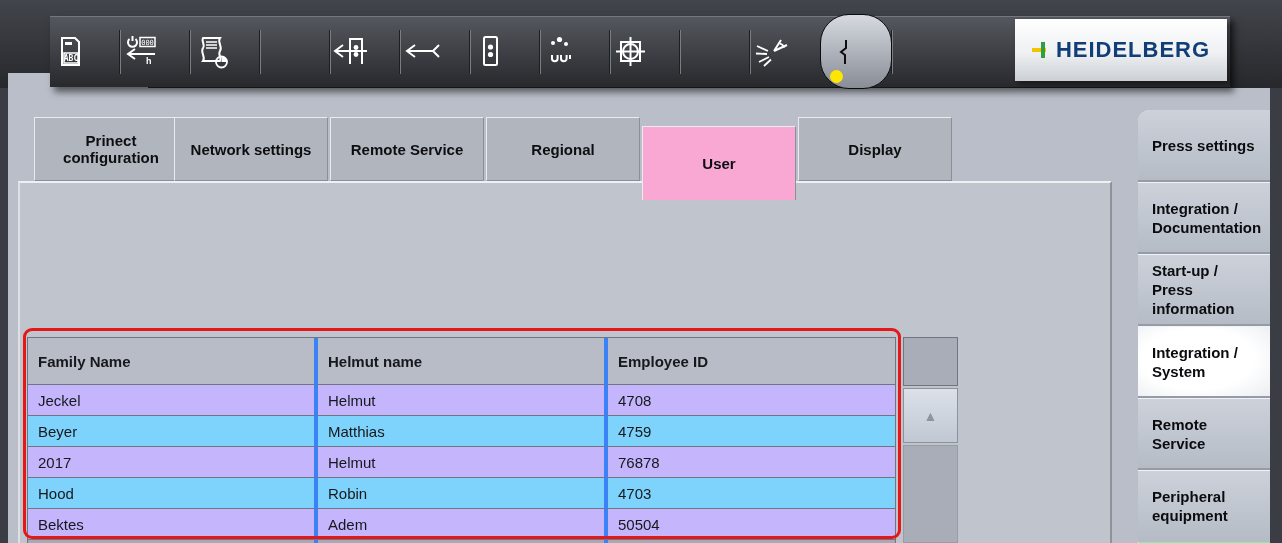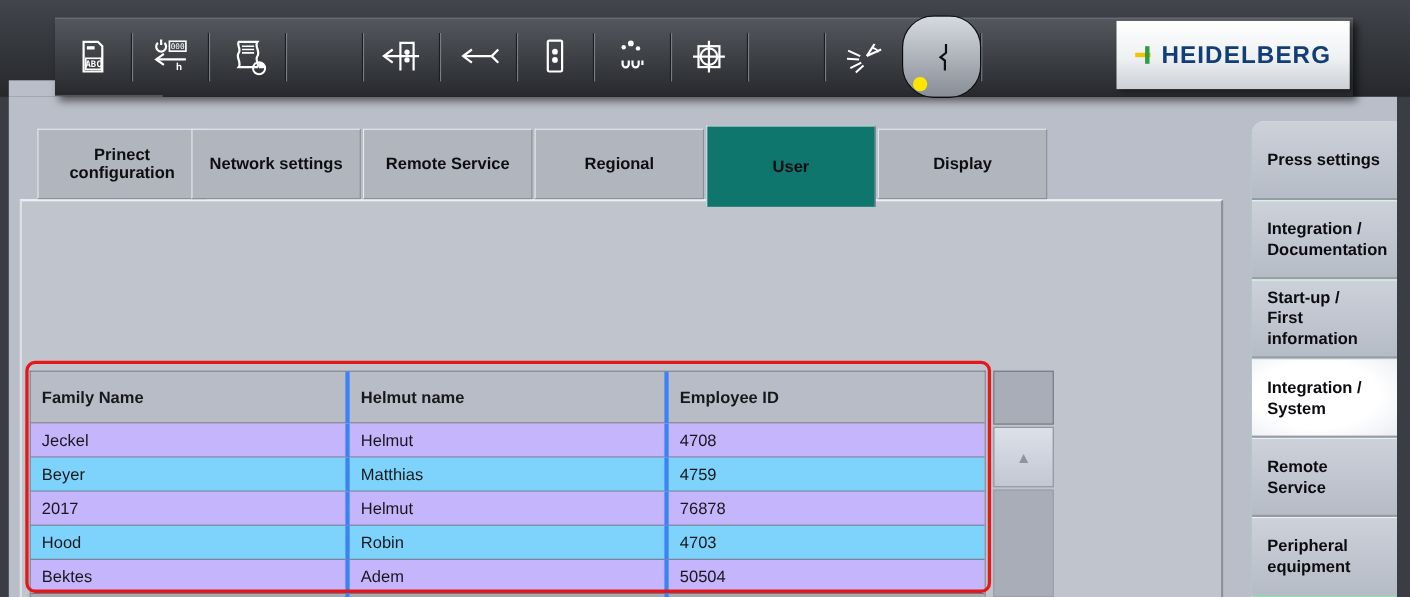--- a/index.html
+++ b/index.html
@@ -9,21 +9,21 @@
   
   .topband{position:absolute;left:0;top:0;width:1282px;height:88px;
            background:linear-gradient(#42454b,#26282c);}
   .mainbg{position:absolute;left:8px;top:88px;width:1262px;height:455px;background:#b9bec8;}
   .notch{position:absolute;left:8px;top:73px;width:140px;height:15px;background:#b9bec8;}
 
   .toolbar{position:absolute;left:50px;top:16px;width:1180px;height:70px;
            background:linear-gradient(#54575d,#27292d);
            border-top:1px solid #74777d;box-shadow:4px 5px 7px rgba(0,0,0,.55);
            display:flex;align-items:stretch;}
-  .slot{width:70px;position:relative;display:flex;align-items:center;justify-content:center;flex:0 0 auto;border-radius:29px;}
+  .slot{width:70px;position:relative;display:flex;align-items:center;justify-content:flex-start;flex:0 0 auto;border-radius:29px;}
   .slot + .slot::before{content:"";position:absolute;left:0;top:13px;bottom:13px;width:1px;
            background:#7a7d83;box-shadow:-1px 0 0 #1c1e21;}
   .slot svg{display:block;}
   .slot.selected{width:72px;margin:-3px 0 -2px 0;z-index:2;
            background:linear-gradient(#d6dae0,#888d96);
            border:1px solid #0b0c0e;box-sizing:border-box;}
   .slot.selected::before{display:none;}
   .indicator-dot{position:absolute;left:9px;bottom:5px;width:13px;height:13px;border-radius:50%;}
 
   .logopanel{position:absolute;left:965px;top:2px;width:212px;height:62px;
@@ -33,21 +33,21 @@
   .logo-cross{position:relative;width:18px;height:18px;flex:0 0 auto;}
   .logo-cross .h{position:absolute;left:0;top:7px;width:14px;height:4px;}
   .logo-cross .v{position:absolute;left:9px;top:1px;width:4px;height:16px;}
   .logo-text{font-weight:bold;font-size:22px;letter-spacing:1px;}
 
   
   .tab{position:absolute;top:117px;height:64px;width:154px;box-sizing:border-box;
        background:#b1b5bd;border:1px solid #8b8f97;border-top-color:#e9ebee;border-left-color:#e9ebee;
        display:flex;align-items:center;justify-content:center;text-align:center;
        font-weight:bold;font-size:15px;color:#0d0e11;padding:0 8px;z-index:2;}
-  .tab.active{top:114px;height:74px;background:#0f766e;z-index:4;border-bottom:none;}
+  .tab.active{top:126px;height:74px;background:#f9a8d4;z-index:4;border-bottom:none;}
 
   
   .panel{position:absolute;left:18px;top:181px;width:1094px;height:362px;box-sizing:border-box;
          background:#bfc4cd;border-top:2px solid #eef0f3;border-left:2px solid #dde0e5;
          border-right:2px solid #8d929b;z-index:1;}
 
   
   .tbl{position:absolute;left:27px;top:337px;width:869px;z-index:2;
        border:1px solid #70757f;border-bottom:none;box-sizing:border-box;}
   .trow{display:flex;}
@@ -254,21 +254,21 @@
   </div>
   <div class="sb-track"></div>
 
   <div class="red-rect"></div>
 
   <div class="sidebar">
     <div class="side-item">Press settings</div>
     <div class="side-item">Integration /
 Documentation</div>
     <div class="side-item">Start-up /
-First information</div>
+Press information</div>
     <div class="side-item active">Integration /
 System</div>
     <div class="side-item">Remote
 Service</div>
     <div class="side-item">Peripheral
 equipment</div>
   </div>
 
 </div>
 

